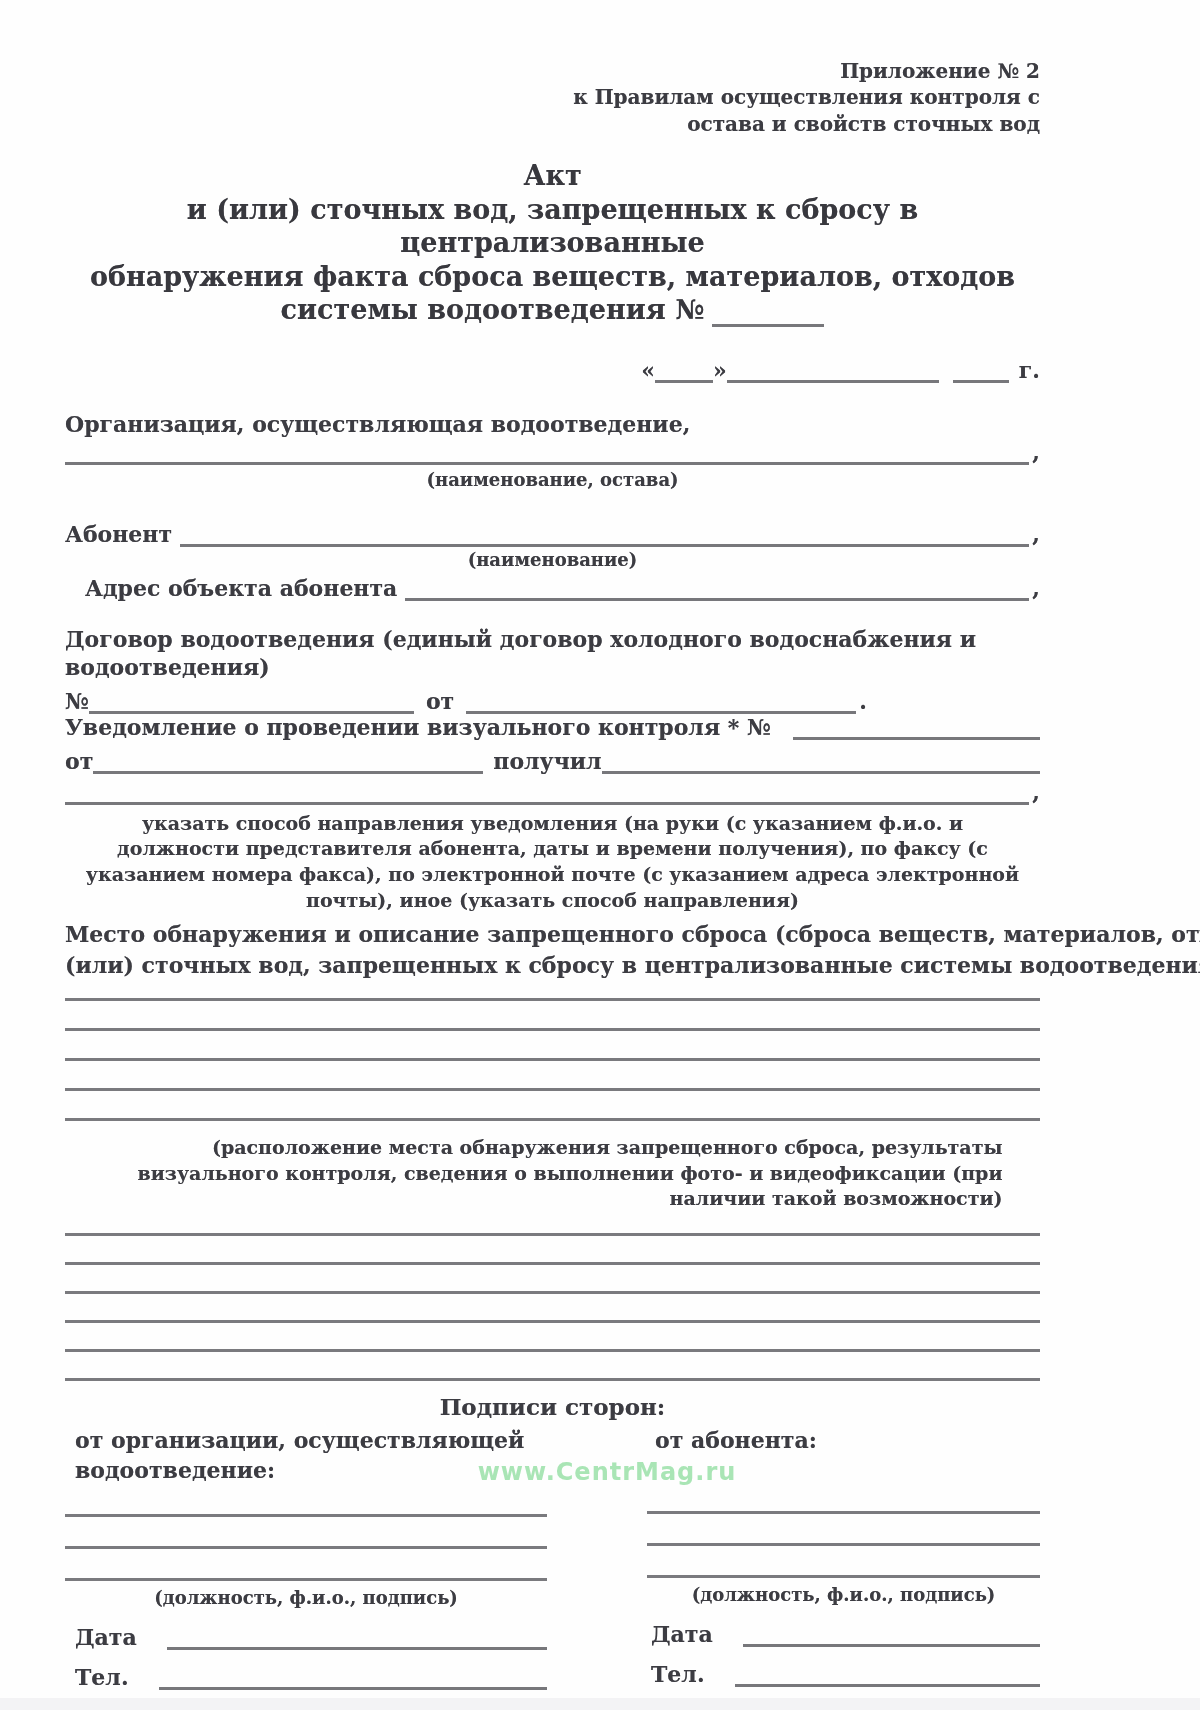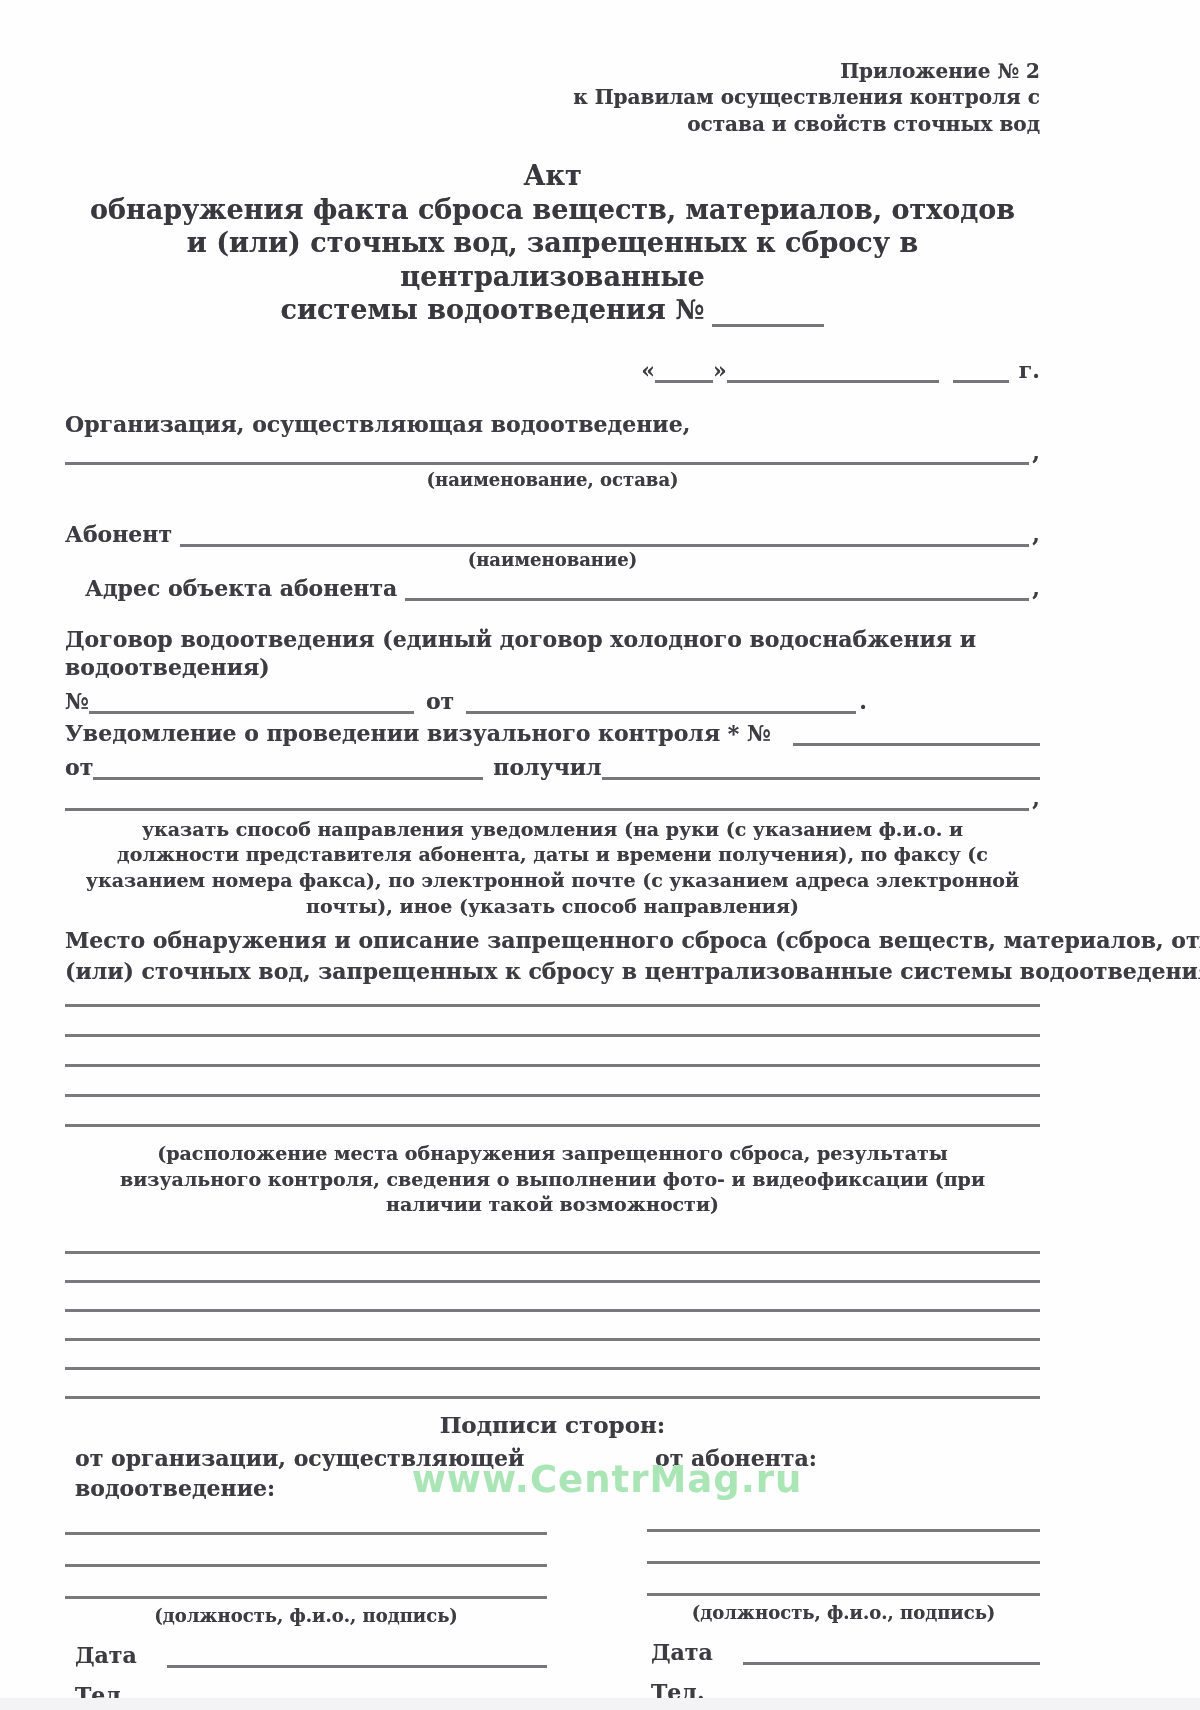--- a/index.html
+++ b/index.html
@@ -24,50 +24,50 @@
   .flexrow{display:flex;align-items:flex-end;}
   .date-row{display:flex;justify-content:flex-end;align-items:flex-end;margin-top:30px;}
   .label-row{margin-top:28px;line-height:1.27;}
   .org-line{margin-top:0;}
   .org-line .bl{height:24px;}
   .caption-sm{font-size:18px;text-align:center;margin-top:4px;line-height:1.2;}
   .row-abonent{margin-top:30px;}
   .row-address{margin-top:4px;margin-left:20px;}
   .lbl-contract{margin-top:24px;line-height:1.3;}
   .row-contract{margin-top:6px;}
-  .row-notice{margin-top:6px;gap:14px;}
+  .row-notice{gap:14px;}
   .row-from{margin-top:8px;}
   .fullline{margin-top:4px;}
   .fullline .bl{height:24px;}
   .caption-big{font-size:19px;line-height:1.35;text-align:center;margin:6px auto 0;max-width:940px;}
   .place-label{margin-top:6px;line-height:1.4;}
   .place-label .nowrap{white-space:nowrap;display:block;}
   .rules .rule{border-bottom:3px solid #7a7a7e;}
   .rules-place .rule{height:27px;}
   .rules-place .rule:first-child{height:17px;}
-  .caption-place{font-size:19px;line-height:1.35;text-align:center;margin:14px auto 18px;max-width:900px;}
+  .caption-place{font-size:19px;line-height:1.35;text-align:right;margin:14px auto 6px;max-width:900px;}
   .row-opinion{margin-top:6px;}
   .rules-opinion .rule{height:26px;}
   .rules-opinion .rule:first-child{height:15px;}
   .sig-title{text-align:center;font-size:23px;margin-top:12px;}
   .sig-grid{display:grid;grid-template-columns:482px 393px;justify-content:space-between;margin-top:6px;}
   .sig-heading{line-height:1.35;min-height:56px;}
   .col-left .sig-heading{padding-left:10px;}
   .col-right .sig-heading{padding-left:8px;}
   .sig-line{height:29px;border-bottom:3px solid #7a7a7e;}
   .sig-caption{font-size:18px;text-align:center;margin-top:6px;}
   .dt-row{display:flex;align-items:flex-end;margin-top:16px;justify-content:center;}
   .dt-row .bl{height:22px;margin-left:30px;}
   .col-left .dt-row{padding-left:10px;}
   .col-right .dt-row{padding-left:4px;}
   .tel-row{margin-top:14px;}
   .watermark{
     position:absolute;top:1458px;left:607px;transform:translateX(-50%);
     font-family:"DejaVu Sans","Liberation Sans",sans-serif;
-    font-size:37px;font-weight:700;letter-spacing:1px;white-space:nowrap;
+    font-size:24px;font-weight:700;letter-spacing:1px;white-space:nowrap;
     text-shadow:none;
   }
   .bottom-band{position:absolute;left:0;bottom:0;width:100%;height:12px;background:#f3f3f5;}
   .trail{margin-left:3px;}
   .sp8{margin-left:8px;}
   .sp10{margin-left:10px;}
   .sp12{margin-left:12px;}
   .sp14{margin-left:14px;}
 </style>
 </head>
@@ -76,22 +76,22 @@
 <div class="page">
 
   <div class="appendix">
     <div>Приложение № 2</div>
     <div>к Правилам осуществления контроля с</div>
     <div>остава и свойств сточных вод</div>
   </div>
 
   <div class="doc-title">
     <div>Акт</div>
+    <div>и (или) сточных вод, запрещенных к сбросу в централизованные</div>
     <div>обнаружения факта сброса веществ, материалов, отходов</div>
-    <div>и (или) сточных вод, запрещенных к сбросу в централизованные</div>
     <div class="title-no-row">
       <span>системы водоотведения №</span>
       <span class="bl sp8" style="width:112px;"></span>
     </div>
   </div>
 
   <div class="date-row">
     <span>«</span>
     <span class="bl" style="width:58px;"></span>
     <span>»</span>

